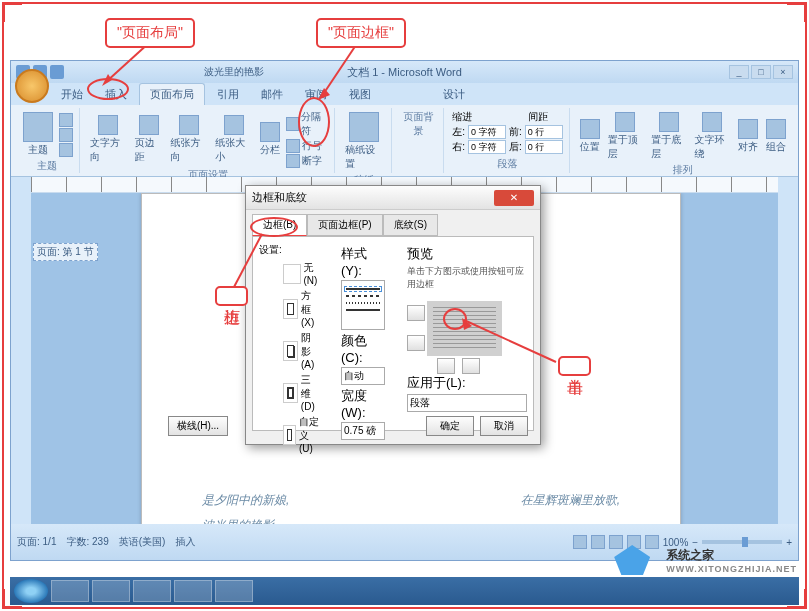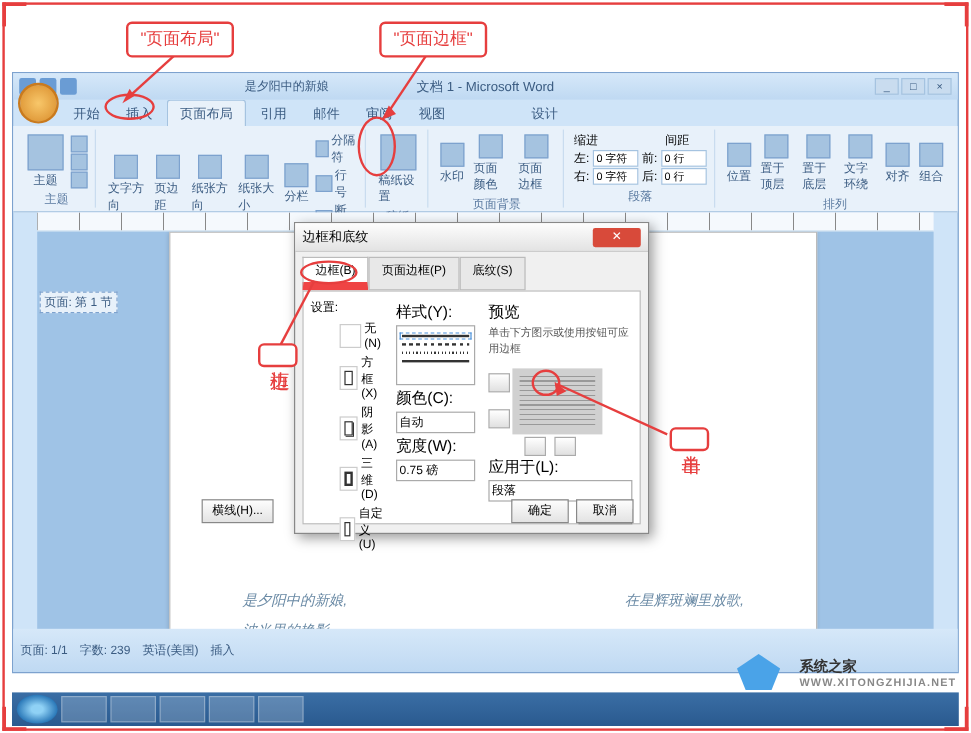--- a/index.html
+++ b/index.html
@@ -45,22 +45,22 @@
 .doc-area { position: absolute; top: 132px; left: 20px; right: 20px; bottom: 20px; background: #9fc3e6; overflow: hidden; }
 .page { position: absolute; top: 0; left: 110px; width: 540px; height: 600px; background: #fff; border: 1px solid #bbb; box-shadow: 0 0 4px rgba(0,0,0,0.2); padding: 40px 60px; font-size: 12px; color: #666; }
 .doc-line { display: flex; justify-content: space-between; margin: 8px 0; font-style: italic; color: #6a8aa5; }
 .pg-info { position: absolute; left: 2px; top: 50px; font-size: 10px; color: #3b5c82; background: #e8f1fa; border: 1px dashed #7da2ce; padding: 1px 3px; }
 
 .dialog { position: absolute; top: 185px; left: 245px; width: 296px; height: 260px; background: #f0f0f0; border: 1px solid #888; box-shadow: 3px 3px 10px rgba(0,0,0,0.4); z-index: 50; font-size: 11px; }
 .dlg-title { height: 24px; background: linear-gradient(#fdfdfd, #e3e3e3); display: flex; align-items: center; padding: 0 6px; border-bottom: 1px solid #ccc; }
 .dlg-close { margin-left: auto; width: 40px; height: 16px; background: #d84a3a; color: #fff; text-align: center; font-size: 10px; line-height: 16px; border-radius: 2px; cursor:pointer; }
 .dlg-tabs { display: flex; padding: 4px 6px 0 6px; gap: 0; }
 .dlg-tab { padding: 3px 10px; border: 1px solid #bbb; background: #e8e8e8; font-size: 10px; cursor: pointer; }
-.dlg-tab.active { background: #fff; border-bottom: 7px solid #ef4444; }
-.dlg-body { background: #fff; margin: 0 6px 6px 6px; border: 1px solid #bbb; height: 195px; padding: 6px; display: flex; gap: 11px; position: relative; }
+.dlg-tab.active { background: #fff; border-bottom: 1px solid #ef4444; }
+.dlg-body { background: #fff; margin: 0 6px 6px 6px; border: 1px solid #bbb; height: 195px; padding: 6px; display: flex; gap: 22px; position: relative; }
 
 .dlg-col1 { width: 60px; }
 .dlg-col1-label { font-size: 10px; margin-bottom: 4px; }
 .setting-opt { display: flex; align-items: center; gap: 3px; margin: 3px 0; cursor: pointer; padding-left: 24px; }
 .setting-prev { width: 26px; height: 20px; border: 1px solid #ccc; background: #fff; position: relative; }
 .setting-prev.box::after { content: ""; position: absolute; inset: 3px; border: 1px solid #333; }
 .setting-prev.shad::after { content: ""; position: absolute; inset: 3px; border: 1px solid #333; box-shadow: 1px 1px 0 #333; }
 .setting-prev.td::after { content: ""; position: absolute; inset: 3px; border: 2px solid #333; }
 .setting-opt span { font-size: 10px; }
 
@@ -137,21 +137,21 @@
     <polygon points="0,0 10,8 2,12" fill="#e63e3e"></polygon>
   </svg>
 
 <div class="word-frame">
   <div class="title-bar">
     <div class="qat">
       <div class="qat-icn"></div>
       <div class="qat-icn"></div>
       <div class="qat-icn"></div>
     </div>
-    <span style="margin-left:140px; font-size:10px;">是夕阳中的新娘</span>
+    <span style="margin-left:140px; font-size:10px;">波光里的艳影</span>
     <span class="title-center">文档 1 - Microsoft Word</span>
     <div class="win-ctrl">
       <div class="win-btn">_</div>
       <div class="win-btn">□</div>
       <div class="win-btn">×</div>
     </div>
   </div>
 
   <div class="ribbon-tabs">
     <div class="office-btn"></div>
@@ -225,34 +225,20 @@
       <div class="rgroup-items">
         <div class="rbtn">
             <div class="rbtn-icn lg"></div>
             <span>稿纸设置</span>
           </div>
       </div>
       <div class="rgroup-label">稿纸</div>
     </div>
 
     <div class="rgroup">
-      <div class="rgroup-items">
-        <div class="rbtn">
-            <div class="rbtn-icn"></div>
-            <span>水印</span>
-          </div>
-        <div class="rbtn">
-            <div class="rbtn-icn"></div>
-            <span>页面颜色</span>
-          </div>
-        <div class="rbtn">
-            <div class="rbtn-icn"></div>
-            <span>页面边框</span>
-          </div>
-      </div>
       <div class="rgroup-label">页面背景</div>
     </div>
 
     <div class="rgroup">
       <div class="rgroup-items" style="flex-direction:column; align-items:flex-start; gap:1px;">
         <div style="display:flex; gap:6px;">
           <span>缩进</span>
           <span style="margin-left:50px">间距</span>
         </div>
         <div style="display:flex; gap:3px;">
@@ -320,20 +306,31 @@
         </div>
 
     </div>
   </div>
 
   <div class="status-bar">
     <span>页面: 1/1</span>
     <span>字数: 239</span>
     <span>英语(美国)</span>
     <span>插入</span>
+    <div class="right">
+      <div class="rbtn-icn sm"></div>
+      <div class="rbtn-icn sm"></div>
+      <div class="rbtn-icn sm"></div>
+      <div class="rbtn-icn sm"></div>
+      <div class="rbtn-icn sm"></div>
+      <span>100%</span>
+      <span>−</span>
+      <div class="zoom-slider"></div>
+      <span>+</span>
+    </div>
   </div>
 </div>
 
 <div class="dialog">
   <div class="dlg-title">
     <span>边框和底纹</span>
     <div class="dlg-close">✕</div>
   </div>
   <div class="dlg-tabs">
     <div class="dlg-tab active">边框(B)</div>

